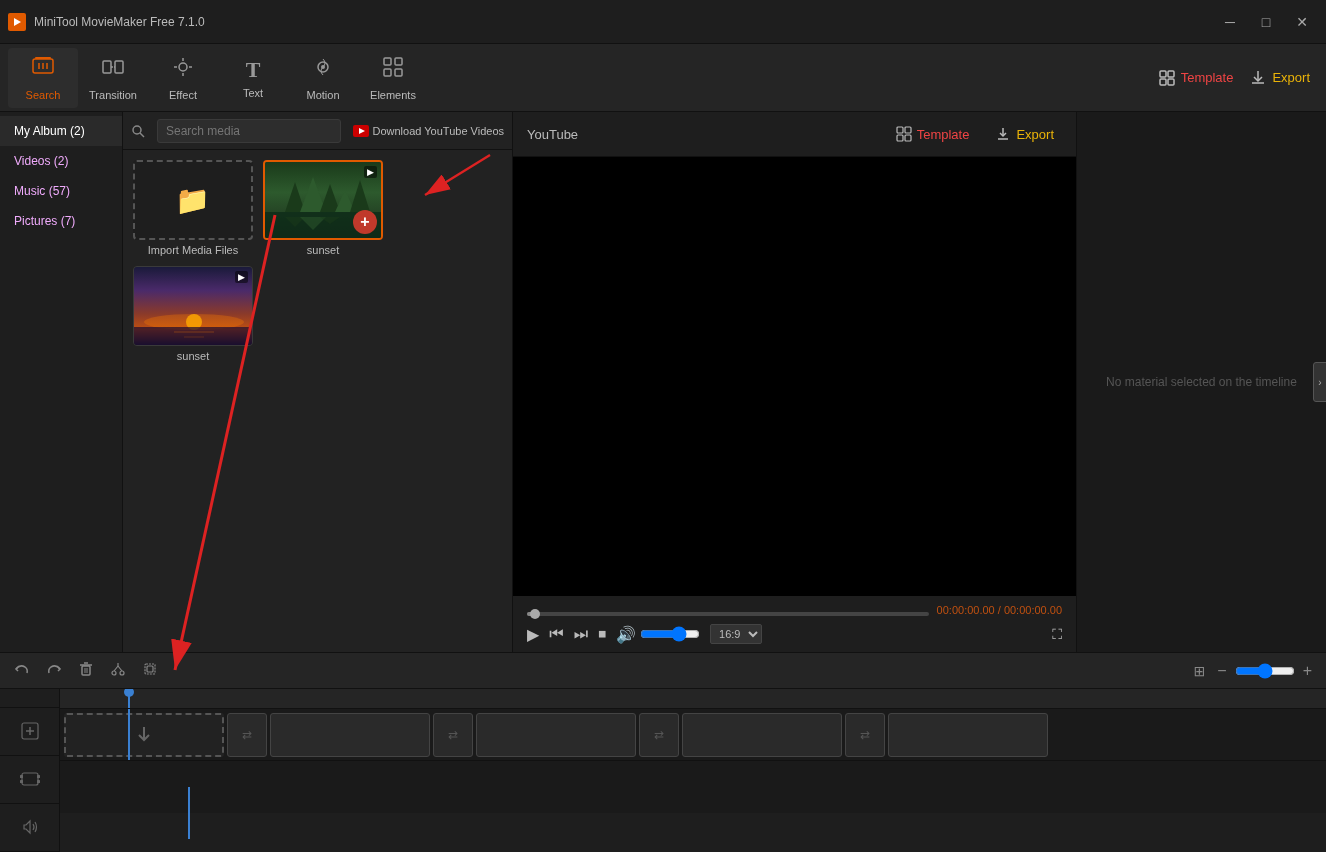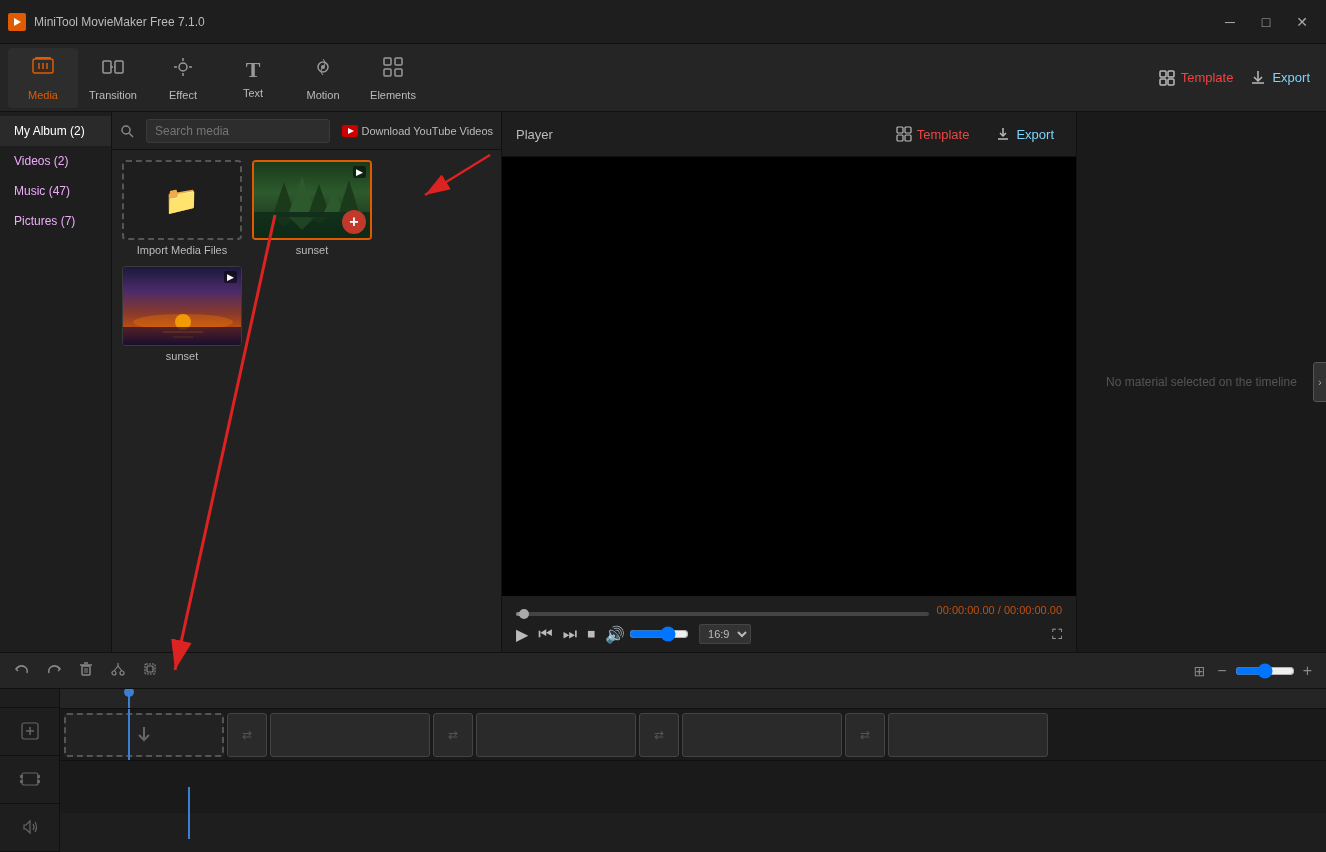--- a/index.html
+++ b/index.html
@@ -95,21 +95,21 @@
     
     #main-area {
       display: flex;
       flex: 1;
       height: calc(852px - 32px - 68px - 200px);
       overflow: hidden;
     }
 
     
     #sidebar {
-      width: 112px;
+      width: 123px;
       background: #1e1e1e;
       border-right: 1px solid #111;
       padding-top: 4px;
     }
     .sidebar-item {
       padding: 8px 14px;
       font-size: 12px;
       color: #f0abfc;
       cursor: pointer;
       white-space: nowrap;
@@ -507,21 +507,21 @@
       font-size: 13px;
       cursor: pointer;
       padding: 4px 8px;
     }
     .export-btn {
       display: flex;
       align-items: center;
       gap: 5px;
       background: none;
       border: none;
-      color: #7dd3fc;
+      color: #eab308;
       font-size: 13px;
       cursor: pointer;
       padding: 4px 8px;
     }
   </style>
 </head>
 <body>
 
 <div id="title-bar">
   <div id="title-bar-left">
@@ -544,21 +544,21 @@
   <div class="toolbar-item active">
     <span class="tb-icon">
       <svg width="24" height="24" viewBox="0 0 24 24" fill="none">
         <rect x="2" y="4" width="20" height="14" rx="2" stroke="#e05a00" stroke-width="1.5" fill="none"></rect>
         <rect x="4" y="2" width="16" height="2" rx="1" fill="#e05a00"></rect>
         <line x1="8" y1="8" x2="8" y2="14" stroke="#e05a00" stroke-width="1.5"></line>
         <line x1="12" y1="8" x2="12" y2="14" stroke="#e05a00" stroke-width="1.5"></line>
         <line x1="16" y1="8" x2="16" y2="14" stroke="#e05a00" stroke-width="1.5"></line>
       </svg>
     </span>
-    <span class="tb-label">Media</span>
+    <span class="tb-label">Search</span>
   </div>
   <div class="toolbar-item">
     <span class="tb-icon">
       <svg width="24" height="24" viewBox="0 0 24 24" fill="none">
         <rect x="2" y="6" width="8" height="12" rx="1" stroke="#999" stroke-width="1.5" fill="none"></rect>
         <rect x="14" y="6" width="8" height="12" rx="1" stroke="#999" stroke-width="1.5" fill="none"></rect>
         <path d="M10 12 L14 12" stroke="#999" stroke-width="1.5" stroke-dasharray="2,1"></path>
       </svg>
     </span>
     <span class="tb-label">Transition</span>
@@ -625,21 +625,21 @@
 <div id="main-area" style="height: 480px;">
 
   <div id="sidebar">
     <div class="sidebar-item active">
       <span>My Album (2)</span>
     </div>
     <div class="sidebar-item">
       <span>Videos (2)</span>
     </div>
     <div class="sidebar-item">
-      <span>Music (47)</span>
+      <span>Music (57)</span>
     </div>
     <div class="sidebar-item">
       <span>Pictures (7)</span>
     </div>
   </div>
 
   <div id="media-panel">
     <div id="media-panel-header">
       <svg width="14" height="14" viewBox="0 0 14 14" fill="none">
         <circle cx="6" cy="6" r="4" stroke="#888" stroke-width="1.5" fill="none"></circle>
@@ -701,21 +701,21 @@
           </svg>
           <div class="video-icon-badge">▶</div>
         </div>
         <span class="media-label">sunset</span>
       </div>
     </div>
   </div>
 
   <div id="player-area">
     <div id="player-header">
-      <span id="player-title">Player</span>
+      <span id="player-title">YouTube</span>
       <div id="player-controls-top">
         <button class="template-btn">
           <svg width="16" height="16" viewBox="0 0 16 16" fill="none">
             <rect x="1" y="1" width="6" height="6" rx="1" stroke="#bbb" stroke-width="1.2" fill="none"></rect>
             <rect x="9" y="1" width="6" height="6" rx="1" stroke="#bbb" stroke-width="1.2" fill="none"></rect>
             <rect x="1" y="9" width="6" height="6" rx="1" stroke="#bbb" stroke-width="1.2" fill="none"></rect>
             <rect x="9" y="9" width="6" height="6" rx="1" stroke="#bbb" stroke-width="1.2" fill="none"></rect>
           </svg>
           <span>Template</span>
         </button>

